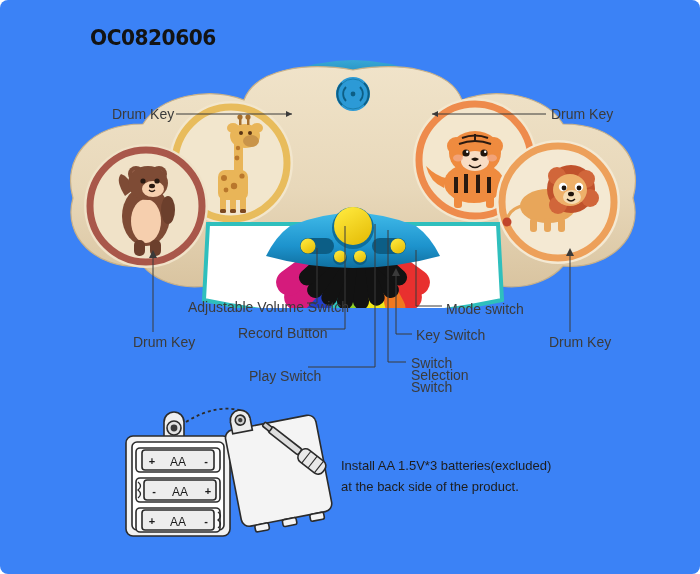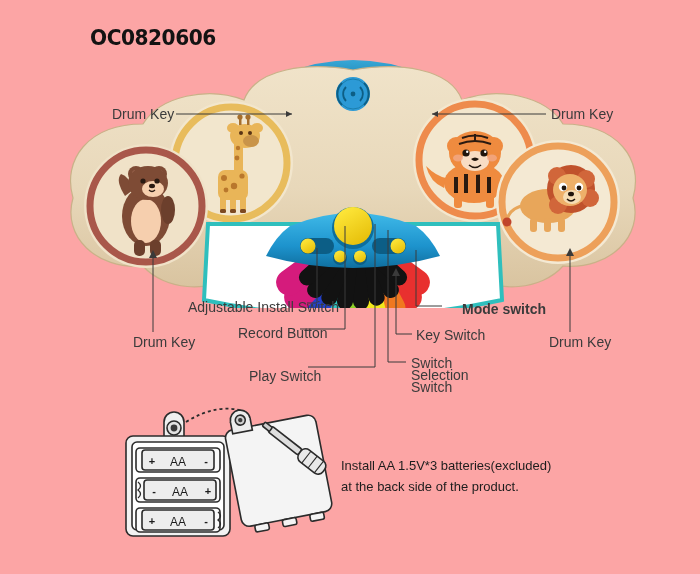--- a/index.html
+++ b/index.html
@@ -5,21 +5,22 @@
   * { margin:0; padding:0; box-sizing:border-box; }
   html,body{
     width:700px; height:574px;
     background:#ffffff;
     font-family:"Liberation Sans", sans-serif;
     overflow:hidden;
   }
   #page{
     position:relative;
     width:700px; height:574px;
-    background:#fca5a5;
+    background:#3b82f6;
+    border-radius:8px;
   }
 
   
   #sku-title{
     position:absolute; left:90px; top:26px;
     font-family:"DejaVu Sans", sans-serif;
     font-weight:bold;
     font-size:21px;
     letter-spacing:-0.5px;
     color:#131313;
@@ -47,21 +48,21 @@
 
   #lbl-drum-tl{ left:112px; top:108px; }
   #lbl-drum-tr{ left:551px; top:108px; }
   #lbl-drum-bl{ left:133px; top:336px; }
   #lbl-drum-br{ left:549px; top:336px; }
   #lbl-volume { left:188px; top:301px; }
   #lbl-record { left:230px; top:327px;margin-left:8px; }
   #lbl-play   { left:249px; top:370px; }
   #lbl-music  { left:411px; top:357px; }
   #lbl-keyboard{ left:416px; top:329px; }
-  #lbl-mode   { left:462px; top:303px;font-weight:bold; }
+  #lbl-mode   { left:446px; top:303px; }
 
   
   #leaders{
     position:absolute; left:0; top:0;
     width:700px; height:574px;
     pointer-events:none;
   }
 
   
   #battery-stage{
@@ -384,21 +385,21 @@
       <polygon points="292,114 286,111 286,117"></polygon>
       <polygon points="432,114 438,111 438,117"></polygon>
     </g>
   </svg>
 
   <div class="callout" id="lbl-drum-tl">Drum Key</div>
   <div class="callout" id="lbl-drum-tr">Drum Key</div>
   <div class="callout" id="lbl-drum-bl">Drum Key</div>
   <div class="callout" id="lbl-drum-br">Drum Key</div>
 
-  <div class="callout" id="lbl-volume">Adjustable Install Switch</div>
+  <div class="callout" id="lbl-volume">Adjustable Volume Switch</div>
   <div class="callout" id="lbl-record">Record Button</div>
   <div class="callout" id="lbl-play">Play Switch</div>
 
   <div class="callout two-line" id="lbl-music">
     <span>Switch Selection</span><br>
     <span>Switch</span>
   </div>
 
   <div class="callout" id="lbl-keyboard">Key Switch</div>
   <div class="callout" id="lbl-mode">Mode switch</div>

